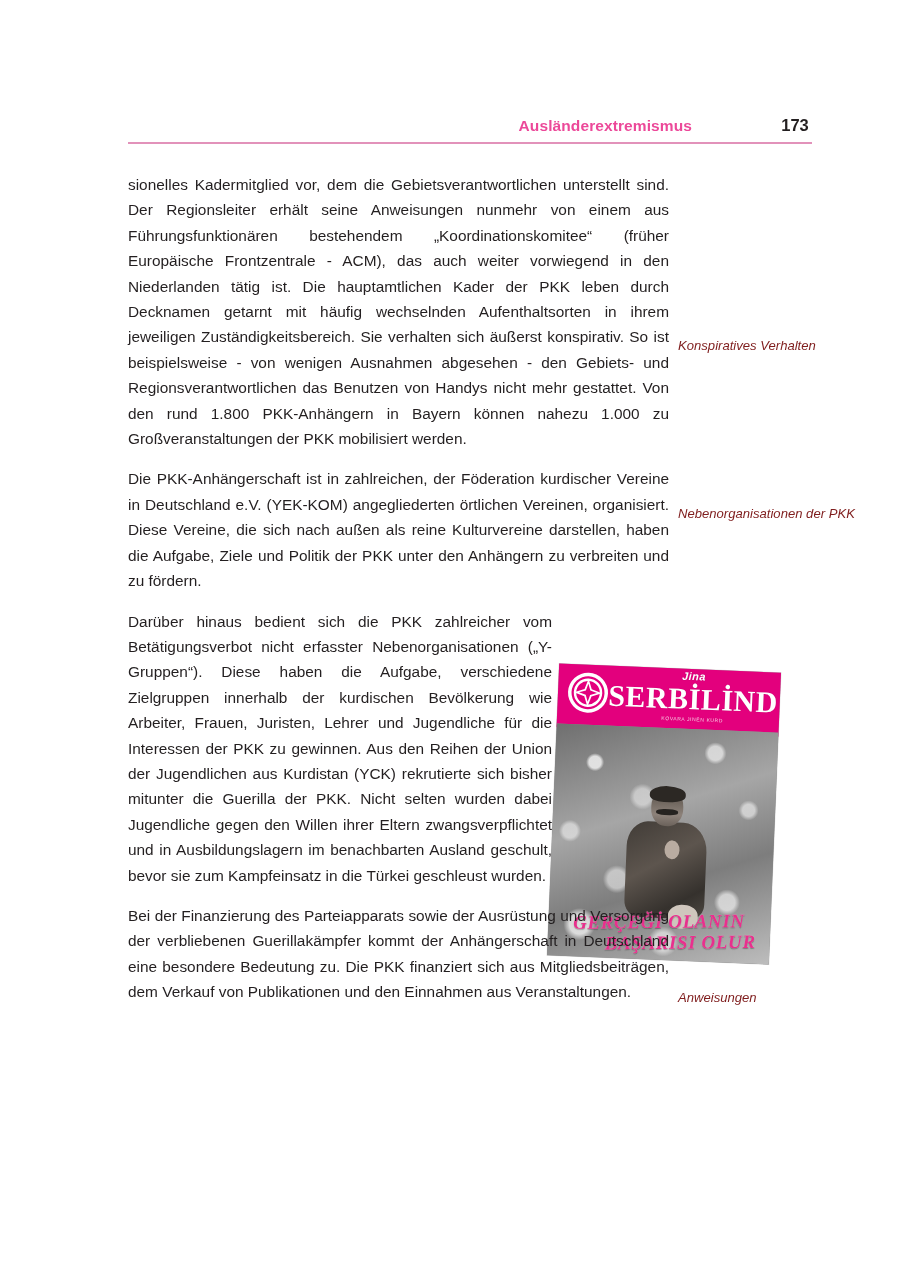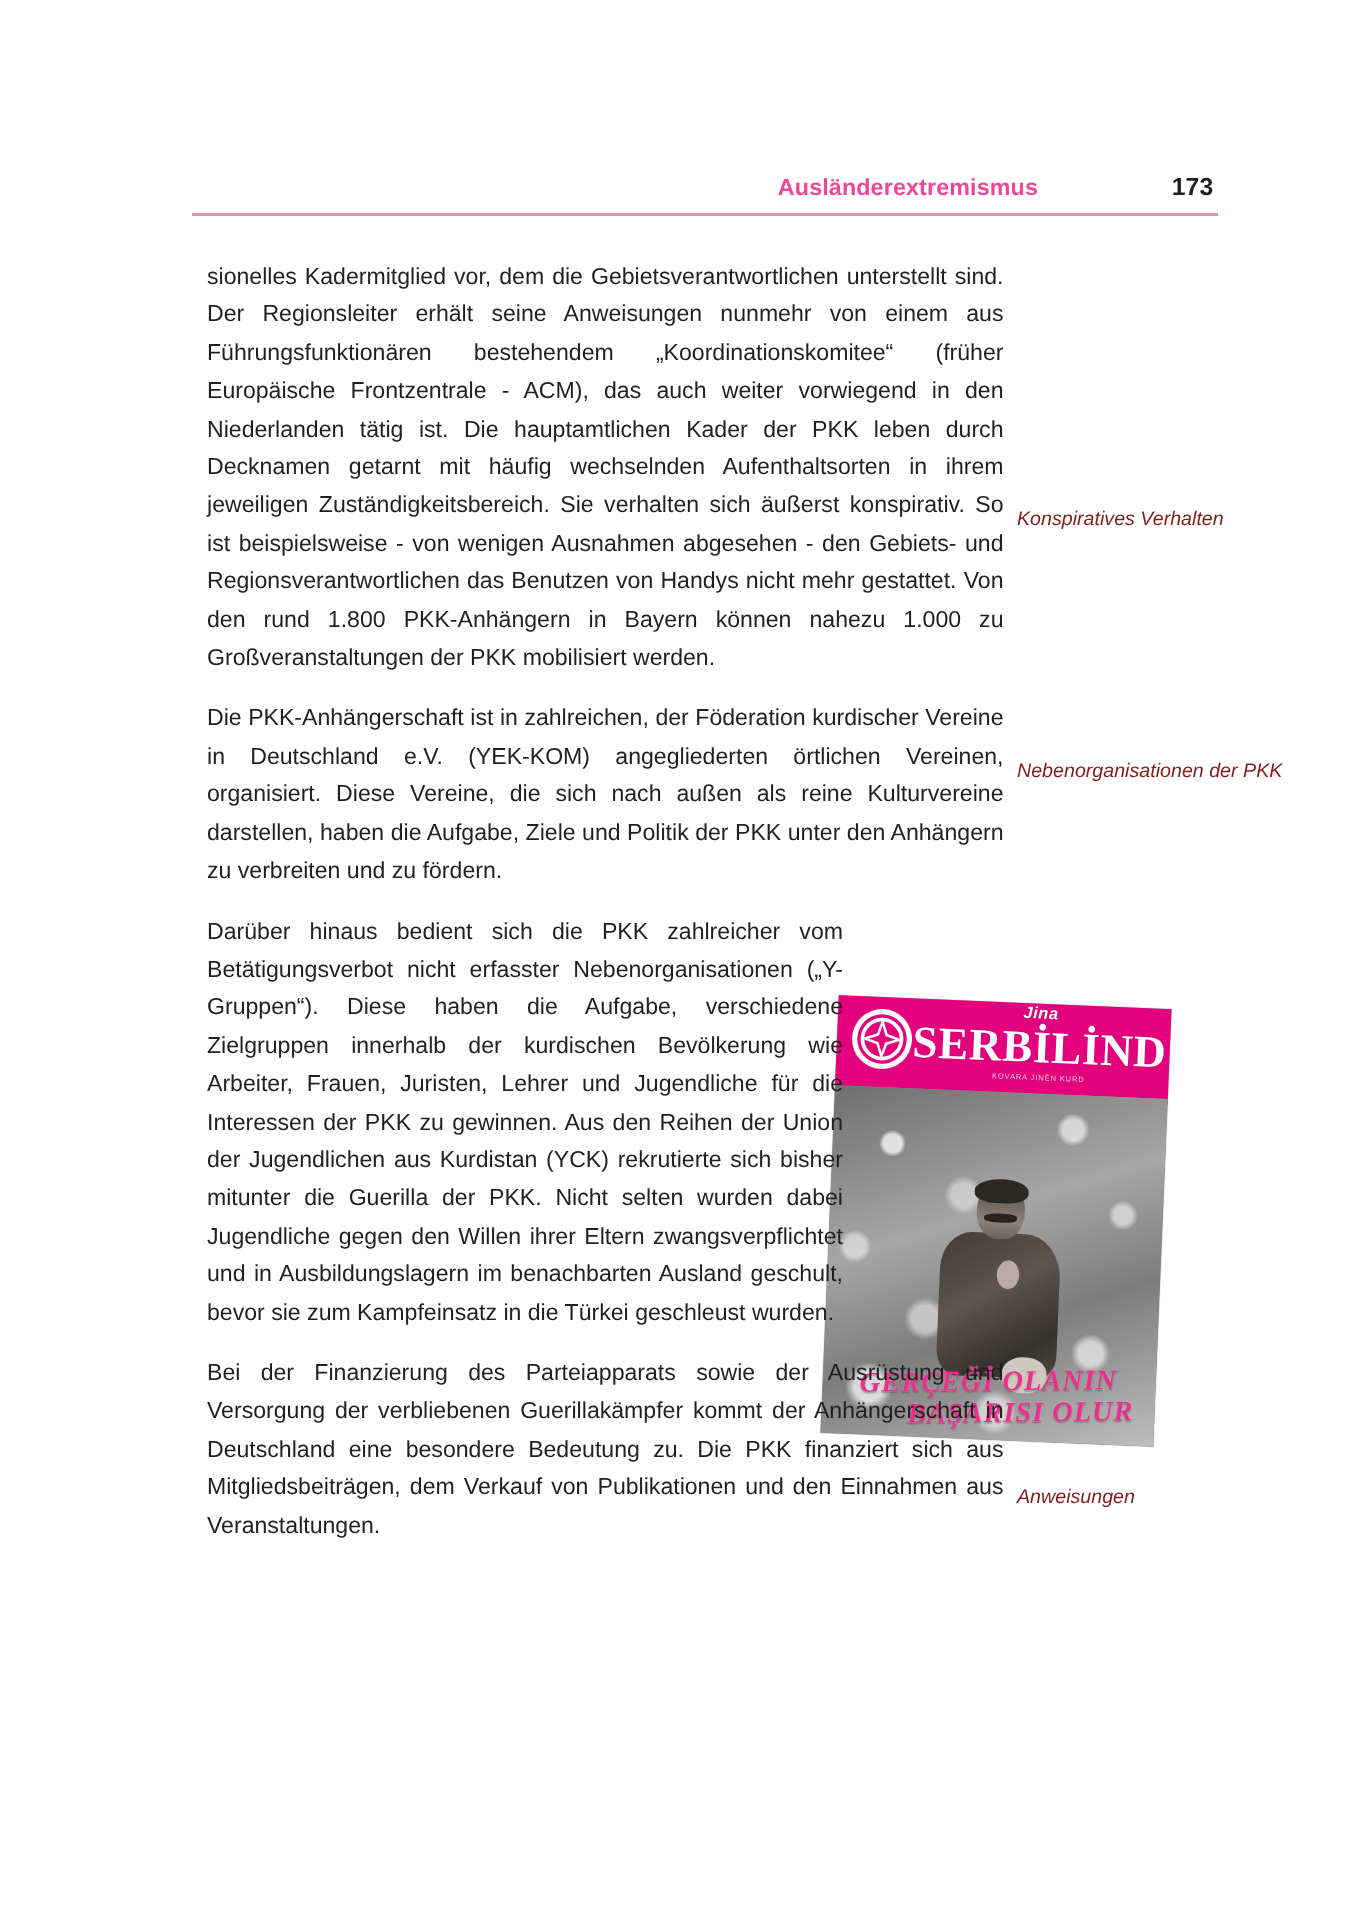--- a/index.html
+++ b/index.html
@@ -50,21 +50,21 @@
   }
 
   
   .column {
     position: absolute;
     left: 128px;
     top: 172px;
     width: 541px;
   }
   p.body-par {
-    margin: 0 0 15px 10px;
+    margin: 0 0 15px 0;
     font-size: 15.4px;
     line-height: 25.4px;
     text-align: justify;
     text-justify: inter-word;
     hyphens: manual;
     color: #231f20;
   }
   p.body-par:last-child { margin-bottom: 0; }
 
   

